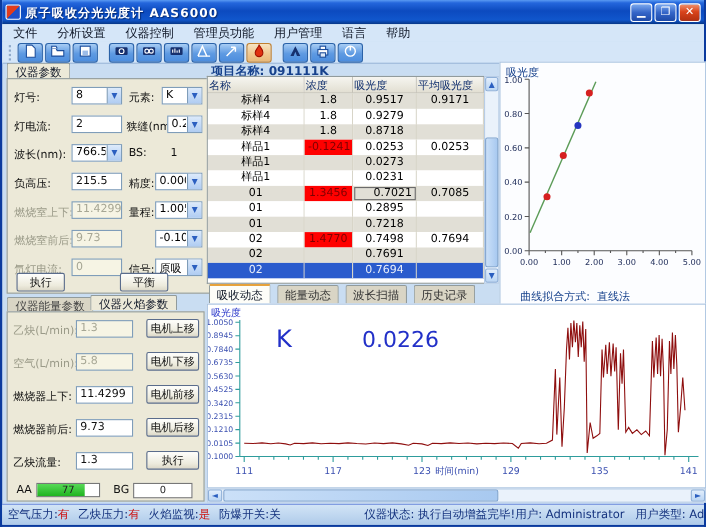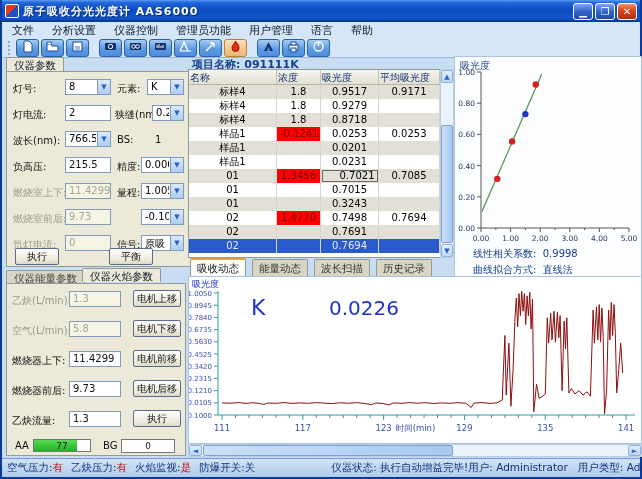--- a/index.html
+++ b/index.html
@@ -317,45 +317,45 @@
       </div>
       <div class="trow even">
         <div class="tcell" style="width: 88px;">样品1</div>
         <div class="tcell red" style="width: 44px;">-0.1241</div>
         <div class="tcell" style="width: 58px;">0.0253</div>
         <div class="tcell" style="width: 61px;">0.0253</div>
       </div>
       <div class="trow odd">
         <div class="tcell" style="width: 88px;">样品1</div>
         <div class="tcell" style="width: 44px;"></div>
-        <div class="tcell" style="width: 58px;">0.0201</div>
+        <div class="tcell" style="width: 58px;">0.0273</div>
         <div class="tcell" style="width: 61px;"></div>
       </div>
       <div class="trow even">
         <div class="tcell" style="width: 88px;">样品1</div>
         <div class="tcell" style="width: 44px;"></div>
         <div class="tcell" style="width: 58px;">0.0231</div>
         <div class="tcell" style="width: 61px;"></div>
       </div>
       <div class="trow odd">
         <div class="tcell" style="width: 88px;">01</div>
         <div class="tcell red" style="width: 44px;">1.3456</div>
         <div class="tcell focus" style="width: 58px;">0.7021</div>
         <div class="tcell" style="width: 61px;">0.7085</div>
       </div>
       <div class="trow even">
         <div class="tcell" style="width: 88px;">01</div>
         <div class="tcell" style="width: 44px;"></div>
-        <div class="tcell" style="width: 58px;">0.7015</div>
+        <div class="tcell" style="width: 58px;">0.2895</div>
         <div class="tcell" style="width: 61px;"></div>
       </div>
       <div class="trow odd">
         <div class="tcell" style="width: 88px;">01</div>
         <div class="tcell" style="width: 44px;"></div>
-        <div class="tcell" style="width: 58px;">0.3243</div>
+        <div class="tcell" style="width: 58px;">0.7218</div>
         <div class="tcell" style="width: 61px;"></div>
       </div>
       <div class="trow even">
         <div class="tcell" style="width: 88px;">02</div>
         <div class="tcell red" style="width: 44px;">1.4770</div>
         <div class="tcell" style="width: 58px;">0.7498</div>
         <div class="tcell" style="width: 61px;">0.7694</div>
       </div>
       <div class="trow odd">
         <div class="tcell" style="width: 88px;">02</div>
@@ -409,23 +409,20 @@
         <text x="85.2" y="175" text-anchor="middle" font-size="7.5" fill="#23305C">2.00</text>
         <text x="114.8" y="175" text-anchor="middle" font-size="7.5" fill="#23305C">3.00</text>
         <text x="144.4" y="175" text-anchor="middle" font-size="7.5" fill="#23305C">4.00</text>
         <text x="174" y="175" text-anchor="middle" font-size="7.5" fill="#23305C">5.00</text>
         <line x1="26.888" y1="145.62" x2="86.68" y2="8.340000000000003" stroke="#5B9B57" stroke-width="1.3"></line>
         <circle cx="42.28" cy="112.86" r="3.2" fill="#D62020"></circle>
         <circle cx="57.08" cy="75.41999999999999" r="3.2" fill="#D62020"></circle>
         <circle cx="80.75999999999999" cy="18.47999999999999" r="3.2" fill="#D62020"></circle>
         <circle cx="70.4" cy="48.120000000000005" r="3.2" fill="#2535C0"></circle>
       </svg>
-    <div class="stat-line" style="left:18px; top:190px;">
-      <span>线性相关系数:</span>&nbsp;&nbsp;<span>0.9998</span>
-    </div>
     <div class="stat-line" style="left:18px; top:206px;">
       <span>曲线拟合方式:</span>&nbsp;&nbsp;<span>直线法</span>
     </div>
   </div>
 
   <div id="btabs">
       <div class="btab active" style="left: 188px;">吸收动态</div>
       <div class="btab" style="left: 250px;">能量动态</div>
       <div class="btab" style="left: 312px;">波长扫描</div>
       <div class="btab" style="left: 374px;">历史记录</div>

